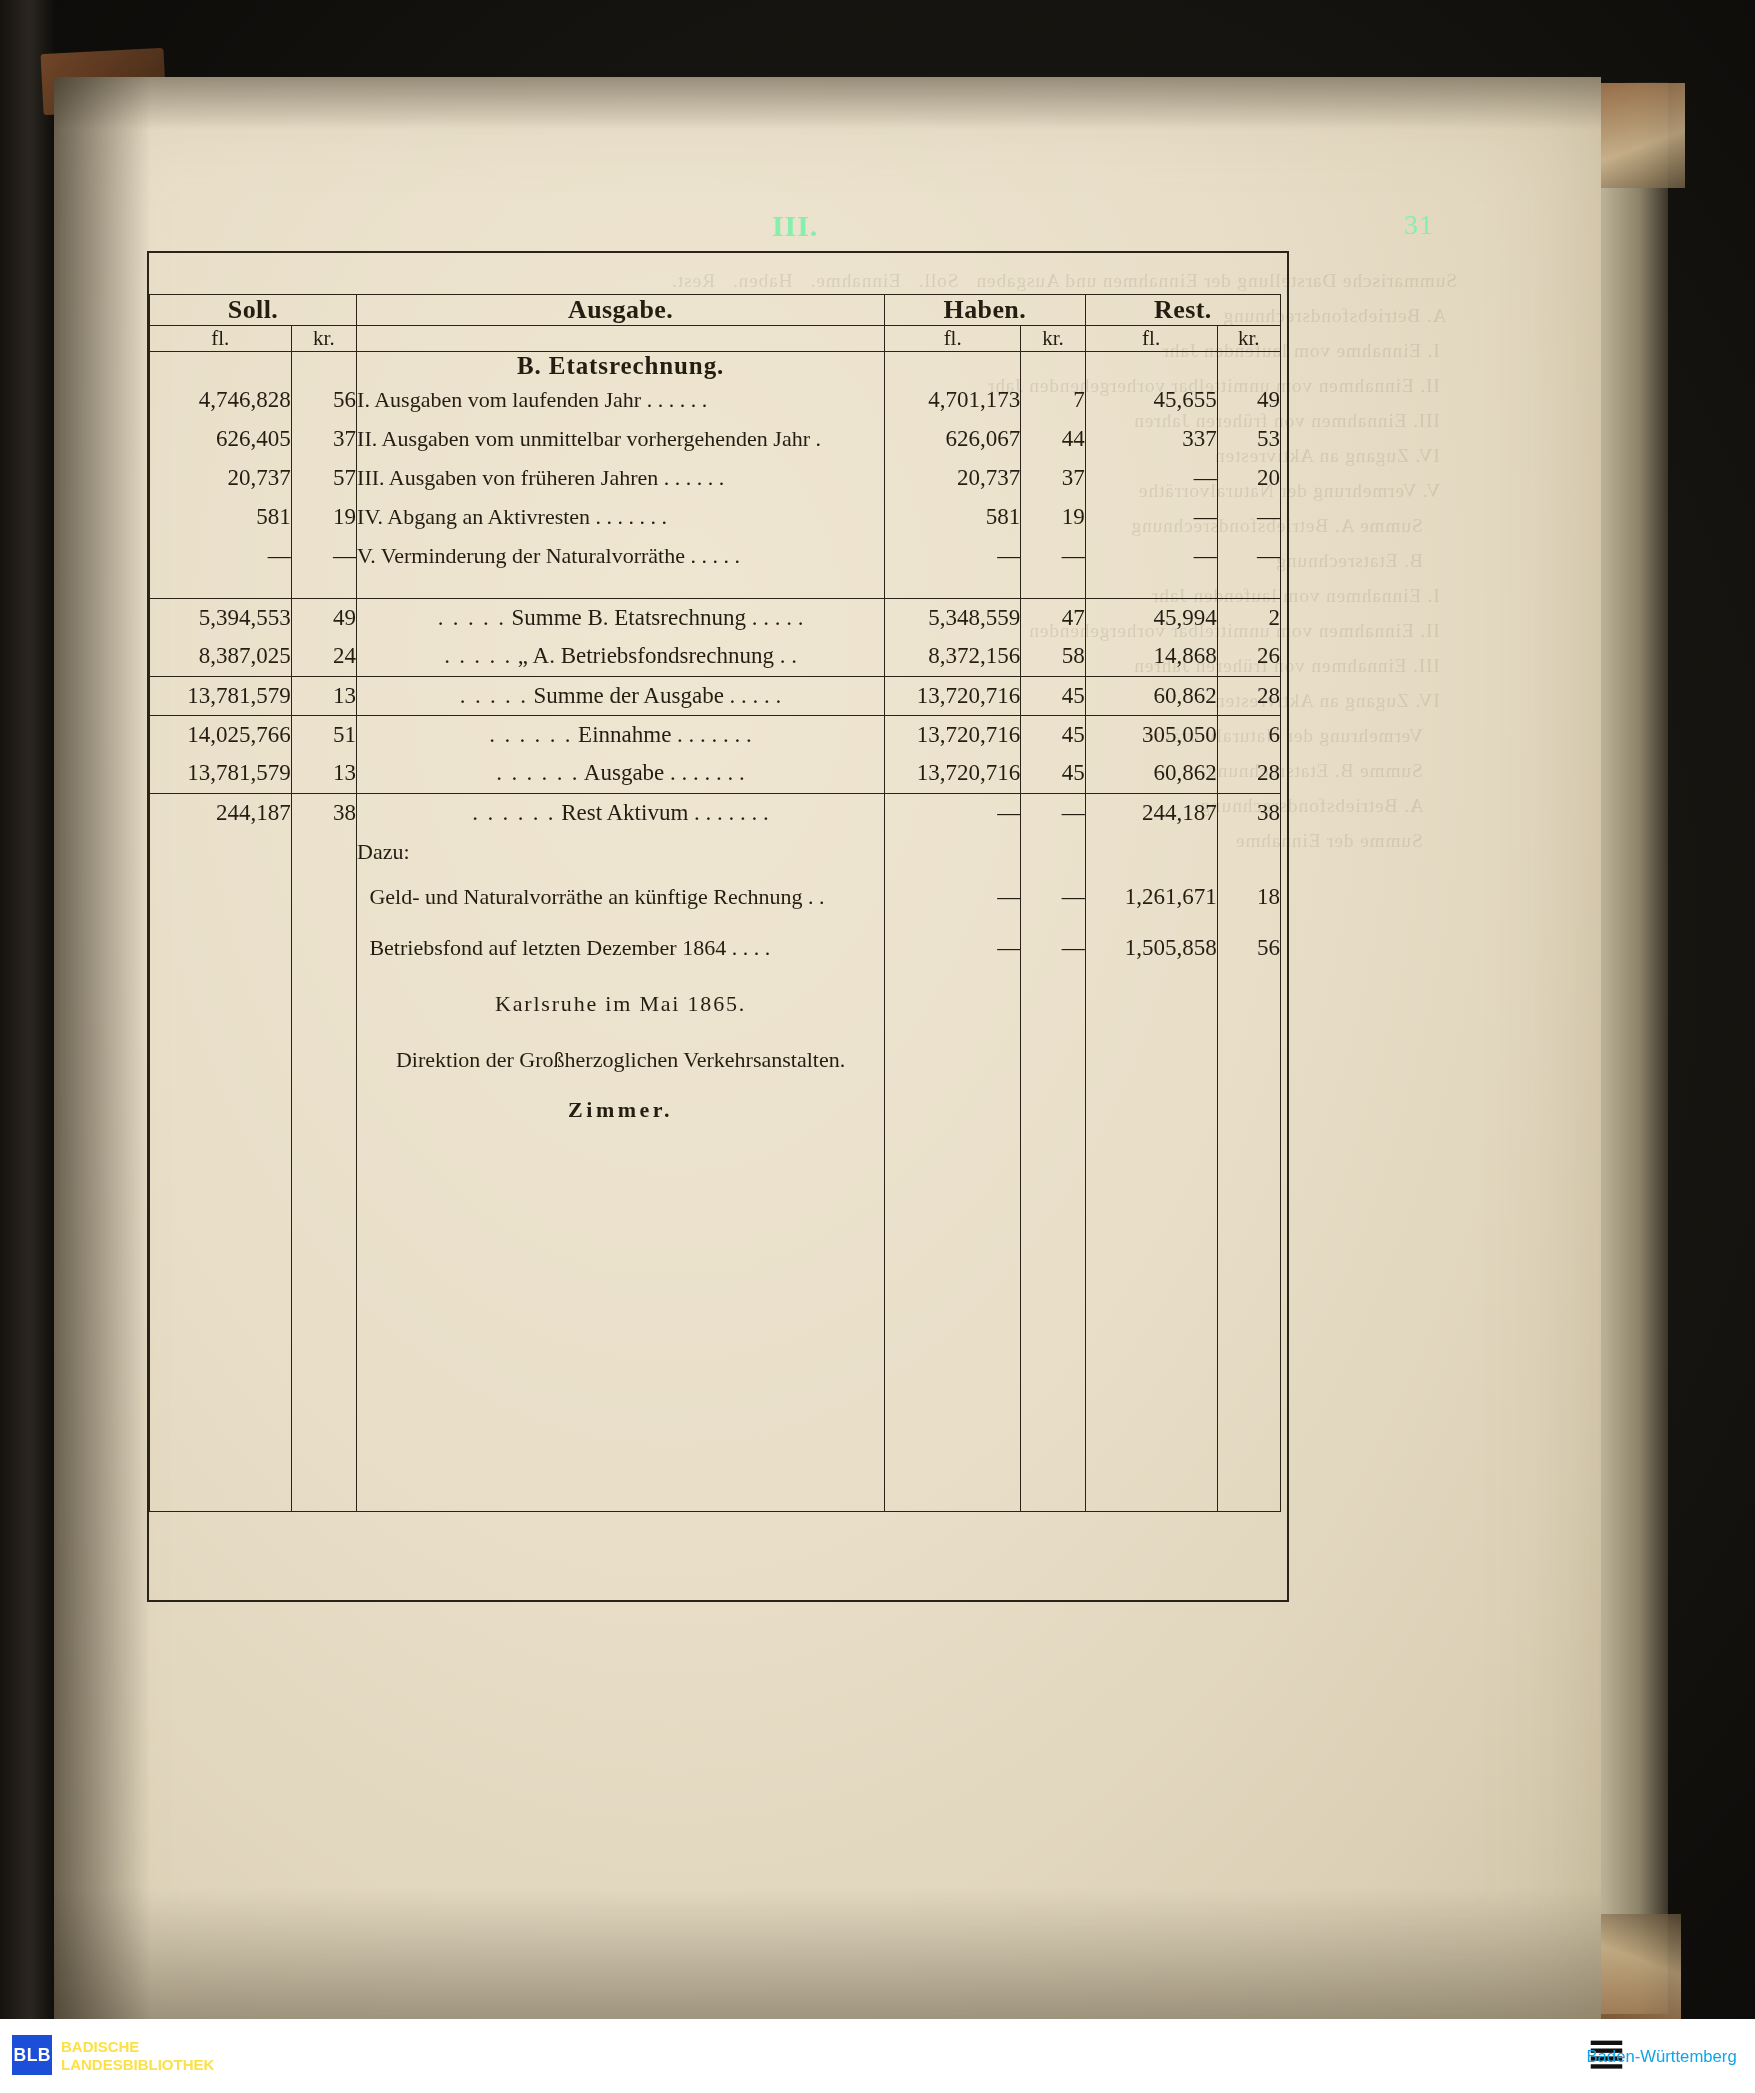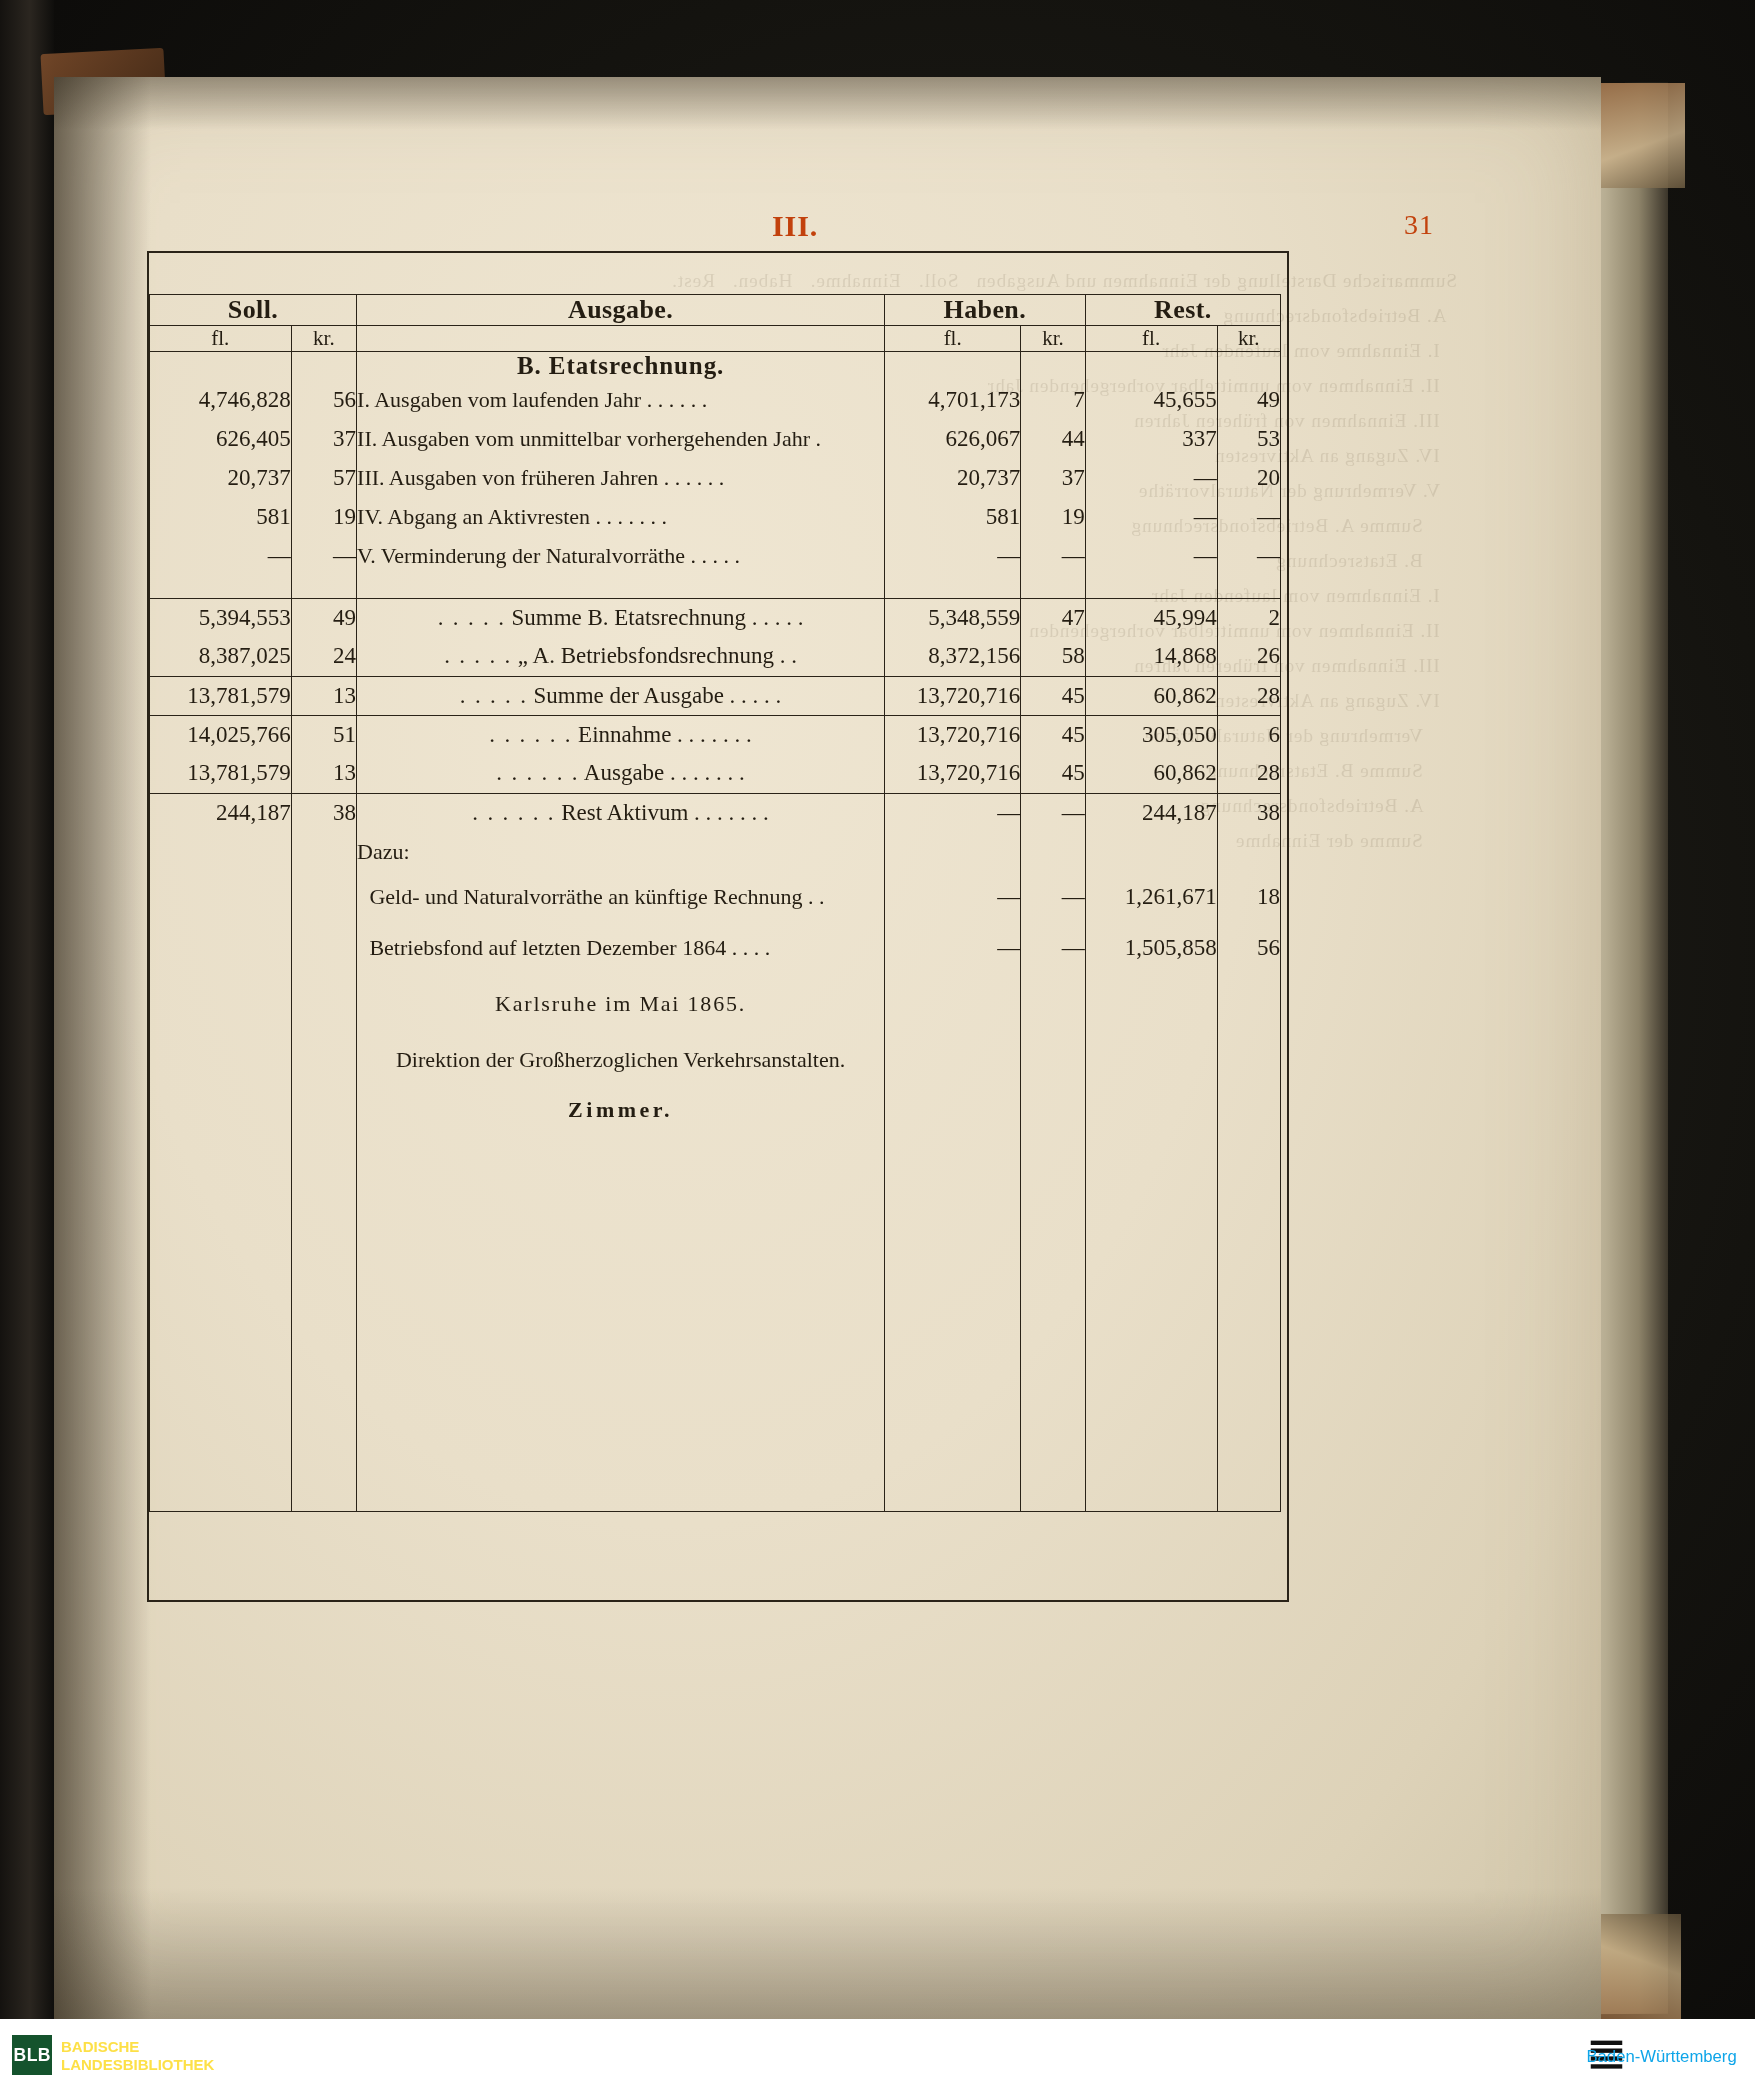--- a/index.html
+++ b/index.html
@@ -105,21 +105,21 @@
     font-family: "Liberation Serif", serif;
     pointer-events: none;
     white-space: pre;
     letter-spacing: 0.9px;
   }
 
   
   .runhead {
     position: absolute;
     top: 209px;
-    color: #c2410c;
+    color: #86efac;
     font-size: 30px;
     letter-spacing: 0.9px;
   }
   #runhead-center { left: 772px; font-weight: 700; }
   #runhead-page  { left: 1404px; font-size: 28px; }
 
   
   .tbl-wrap {
     position: absolute;
     left: 149px; top: 253px;
@@ -197,21 +197,21 @@
   .footer {
     position: absolute;
     left: 0; top: 2019px;
     width: 1756px; height: 75px;
     background: #ffffff;
   }
   .blb-logo {
     position: absolute;
     left: 12.3px; top: 2035px;
     width: 40px; height: 40px;
-    background: #14532d;
+    background: #1d4ed8;
     color: #fff;
     font-family: "Liberation Sans", sans-serif;
     font-size: 17.6px;
     font-weight: 700;
     display: flex;
     align-items: center;
     justify-content: center;
     letter-spacing: 0.4px;
   }
   .blb-text {

